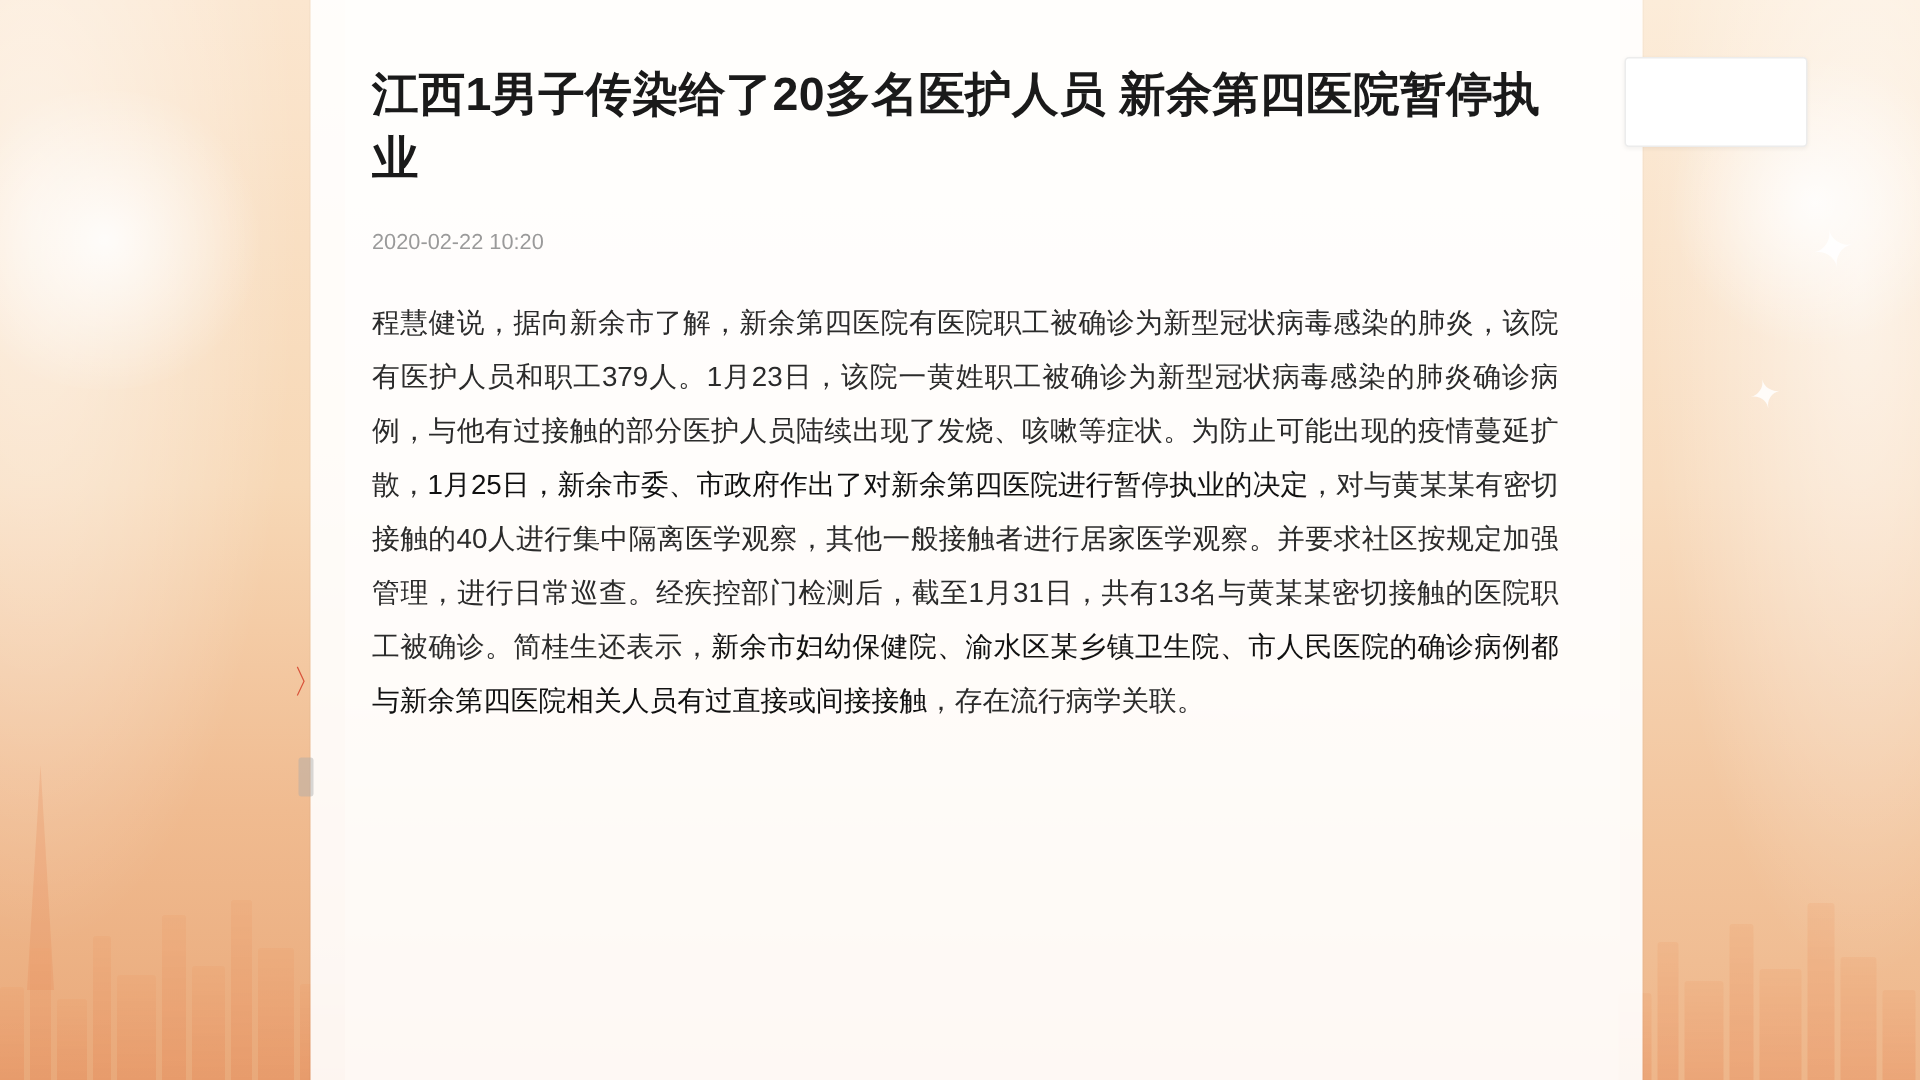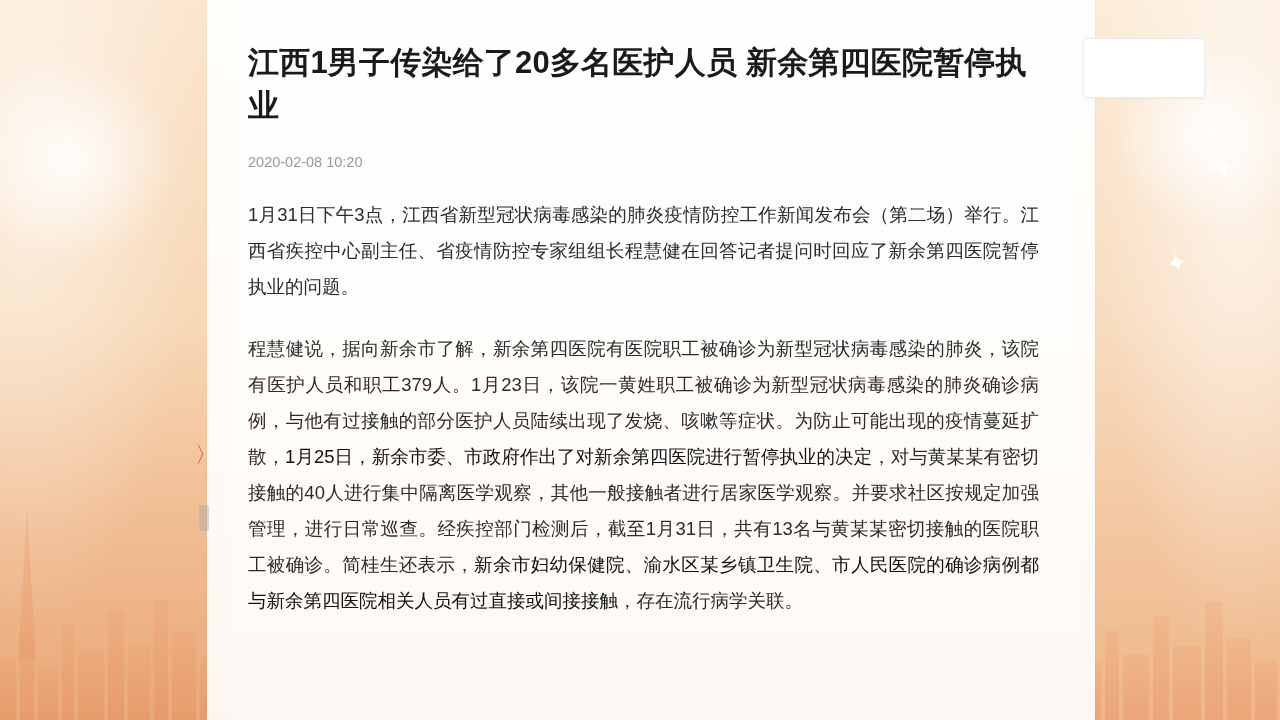--- a/index.html
+++ b/index.html
@@ -181,23 +181,22 @@
       <div class="bldg" style="left:98px; width:28px; height:74px;"></div>
       <div class="bldg" style="left:130px; width:18px; height:118px;"></div>
       <div class="bldg" style="left:152px; width:24px; height:82px;"></div>
       <div class="bldg" style="left:180px; width:22px; height:60px;"></div>
     </div>
   </div>
 
   <div class="article-card">
     <div class="article-inner">
       <h1 class="article-title">江西1男子传染给了20多名医护人员 新余第四医院暂停执业</h1>
-      <div class="article-meta">2020-02-08 10:20</div>
+      <div class="article-meta">2020-02-22 10:20</div>
       <div id="paragraphs">
-          <div class="article-p"><span>1月31日下午3点，江西省新型冠状病毒感染的肺炎疫情防控工作新闻发布会（第二场）举行。江西省疾控中心副主任、省疫情防控专家组组长程慧健在回答记者提问时回应了新余第四医院暂停执业的问题。</span></div>
           <div class="article-p"><span>程慧健说，据向新余市了解，新余第四医院有医院职工被确诊为新型冠状病毒感染的肺炎，该院有医护人员和职工379人。1月23日，该院一黄姓职工被确诊为新型冠状病毒感染的肺炎确诊病例，与他有过接触的部分医护人员陆续出现了发烧、咳嗽等症状。为防止可能出现的疫情蔓延扩散，</span><b>1月25日，新余市委、市政府作出了对新余第四医院进行暂停执业的决定</b><span>，对与黄某某有密切接触的40人进行集中隔离医学观察，其他一般接触者进行居家医学观察。并要求社区按规定加强管理，进行日常巡查。经疾控部门检测后，截至1月31日，共有13名与黄某某密切接触的医院职工被确诊。简桂生还表示，</span><b>新余市妇幼保健院、渝水区某乡镇卫生院、市人民医院的确诊病例都与新余第四医院相关人员有过直接或间接接触</b><span>，存在流行病学关联。</span></div>
         </div>
     </div>
   </div>
 
   <div class="side-panel"></div>
 
   <div class="scroll-hint">〉</div>
   <div class="edge-tab"></div>
 

